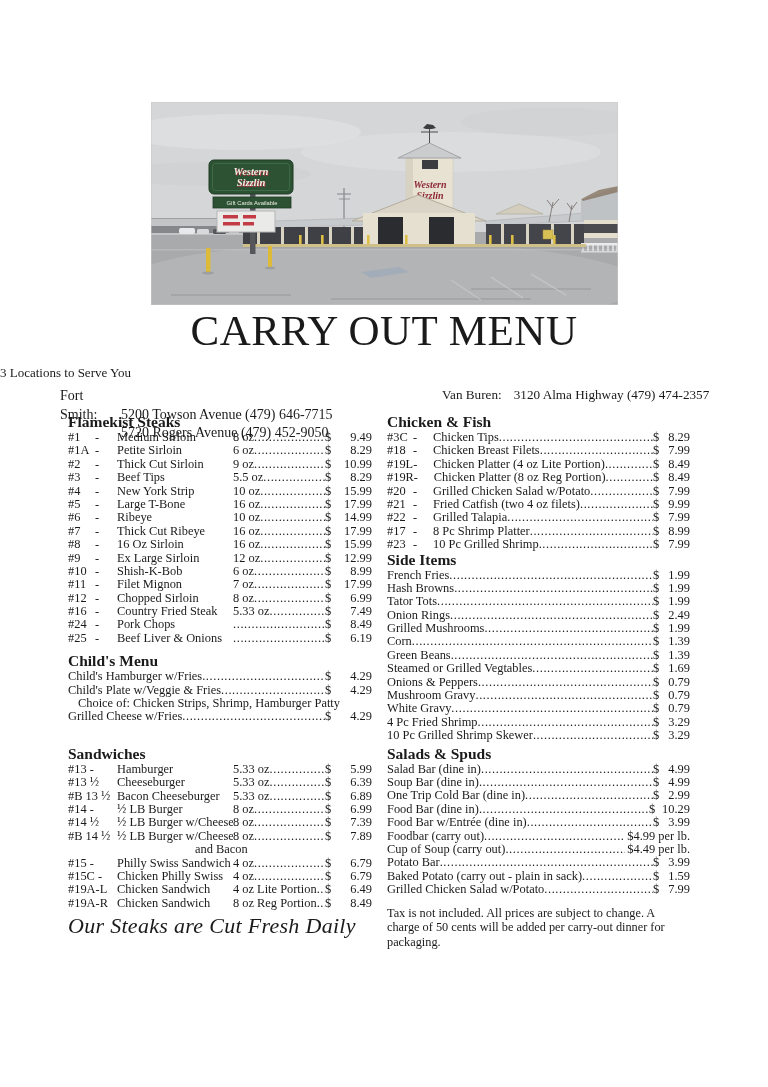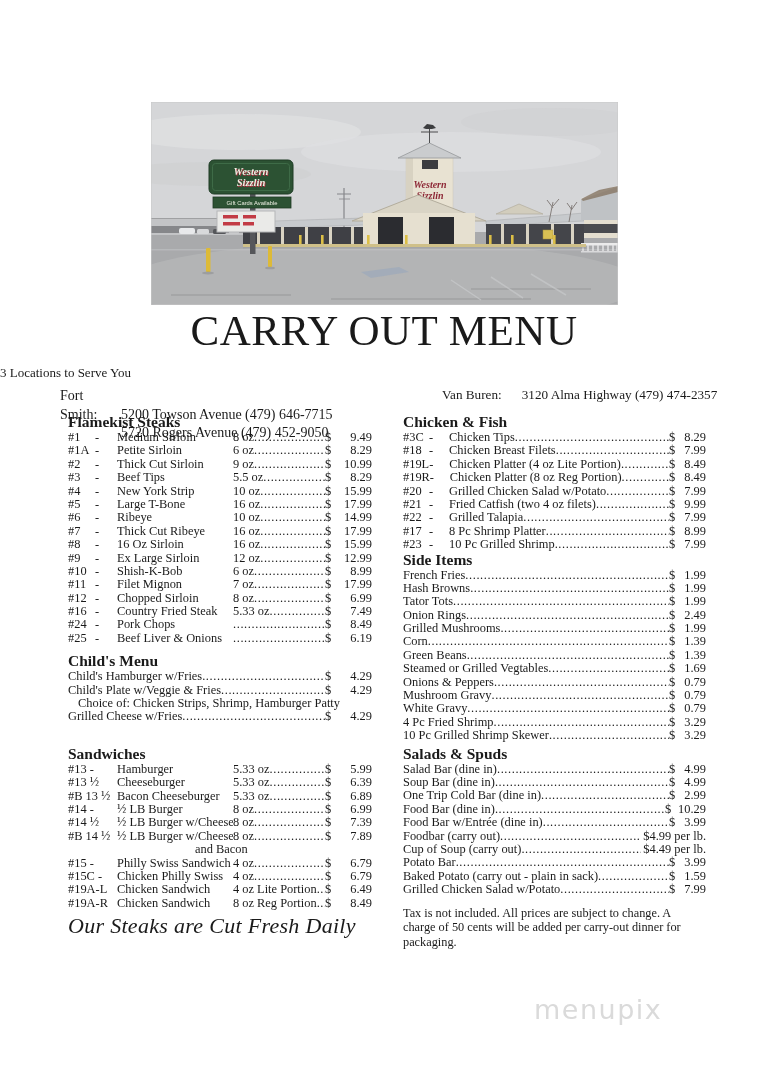--- a/index.html
+++ b/index.html
@@ -6,24 +6,24 @@
   .page{position:relative;width:768px;height:1087px;background:#ffffff;margin:0 auto;
         font-family:"Liberation Serif", serif;color:#1a1a1a;overflow:hidden;}
   .photo{position:absolute;left:151px;top:102px;width:467px;height:203px;display:block;}
   .title{position:absolute;left:0;top:309px;width:768px;text-align:center;
          font-size:43px;line-height:44px;font-weight:400;letter-spacing:.5px;}
   .subtitle{position:absolute;left:0;top:365px;width:768px;text-align:left;font-size:13px;}
   .loc-fs{position:absolute;left:60px;top:387px;font-size:14px;line-height:18.5px;}
   .loc-fs .lbl{display:inline-block;width:61px;}
   .loc-fs .l2{padding-left:61px;}
   .loc-vb{position:absolute;left:442px;top:387px;font-size:13.2px;}
-  .loc-vb .lbl{margin-right:20px;}
+  .loc-vb .lbl{margin-right:12px;}
   .col{position:absolute;top:414px;}
   #colL{left:68px;width:304px;}
-  #colR{left:403px;width:303px;}
+  #colR{left:387px;width:303px;}
   h2{font-size:15.5px;line-height:15px;margin:0 0 2px 0;font-weight:700;}
   #sec-childs{margin-top:8px;}
   #sec-sandwiches{margin-top:22px;}
   #sec-sides{margin-top:0;}
   #sec-salads{margin-top:3px;}
   .row{display:flex;align-items:baseline;height:13.4px;line-height:13.4px;
        font-size:12.4px;white-space:nowrap;}
   .c-num{flex:0 0 27px;}
   .rows-wide .c-num{flex:0 0 49px;}
   #colR .c-num{flex:0 0 26px;}
@@ -778,14 +778,13 @@
               <span class="dots"></span>
             </span>
             <span class="c-cur">$</span>
             <span class="c-amt">7.99</span>
           </div>
         </div>
     </section>
     <div class="disclaimer">Tax is not included.  All prices are subject to change.  A charge of 50 cents will be added per carry-out dinner for packaging.</div>
   </div>
 
-  <div class="watermark">menupix</div>
 </div>
 
 </body></html>

